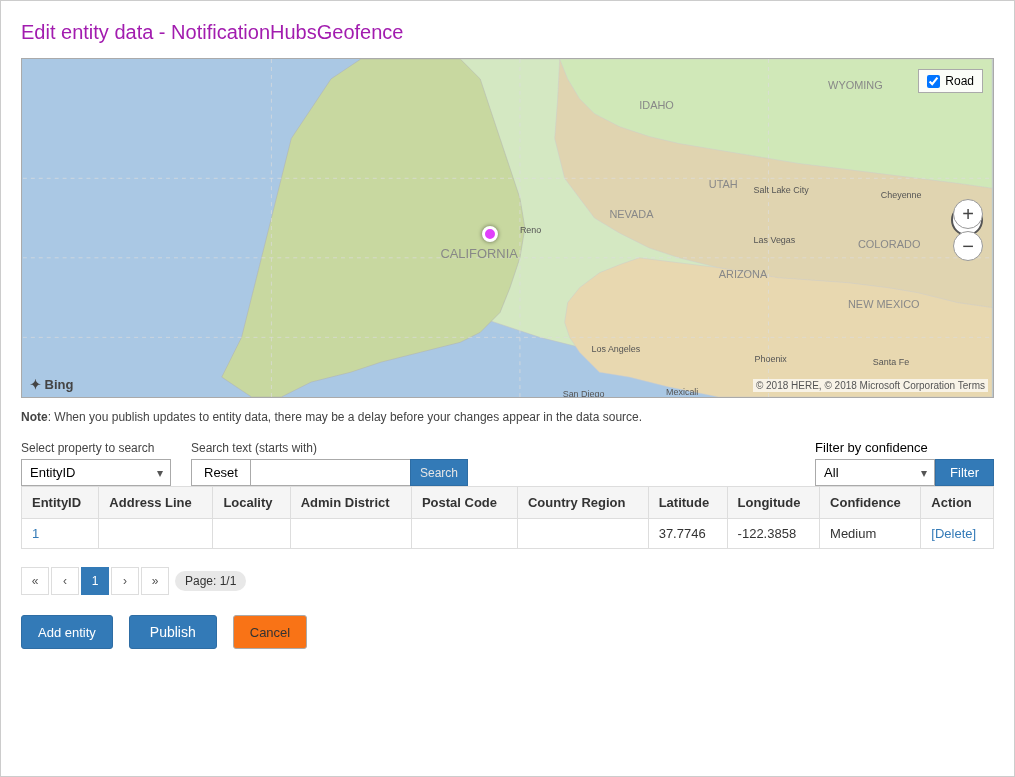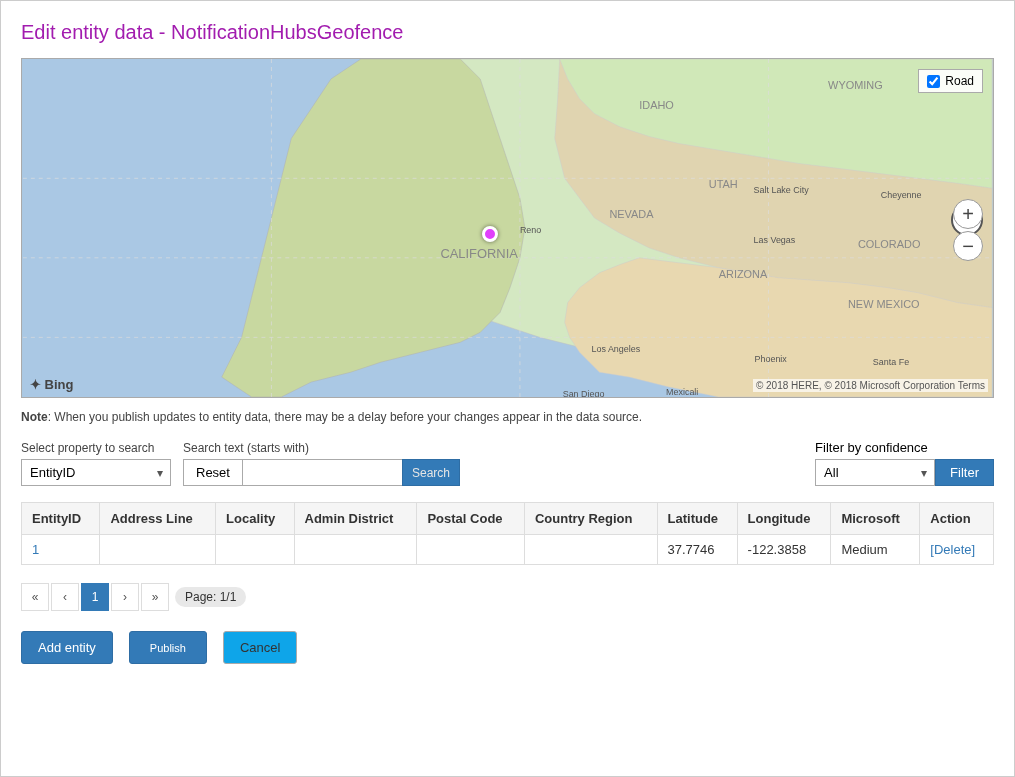--- a/index.html
+++ b/index.html
@@ -114,22 +114,22 @@
       margin-bottom: 14px;
       line-height: 1.5;
     }
     .note-text strong {
       font-weight: bold;
     }
     
     .search-bar {
       display: flex;
       align-items: flex-end;
-      gap: 12px;
-      margin-bottom: 16px;
+      gap: 20px;
+      margin-bottom: 0;
       flex-wrap: wrap;
     }
     .search-group {
       display: flex;
       flex-direction: column;
       gap: 4px;
     }
     .search-group label {
       font-size: 12px;
       color: #444;
@@ -276,27 +276,27 @@
       border: 1px solid #2e6da4;
       font-size: 13px;
       cursor: pointer;
       border-radius: 3px;
     }
     .btn-publish {
       padding: 8px 20px;
       background: #337ab7;
       color: #fff;
       border: 1px solid #2e6da4;
-      font-size: 11px;
+      font-size: 14px;
       cursor: pointer;
       border-radius: 3px;
     }
     .btn-cancel {
       padding: 0 16px;
-      background: #0ea5e9;
+      background: #f97316;
       color: #333;
       border: 1px solid #aaa;
       font-size: 13px;
       cursor: pointer;
       border-radius: 3px;
     }
   </style>
 </head>
 <body>
 
@@ -417,21 +417,21 @@
     <thead>
       <tr>
         <th>EntityID</th>
         <th>Address Line</th>
         <th>Locality</th>
         <th>Admin District</th>
         <th>Postal Code</th>
         <th>Country Region</th>
         <th>Latitude</th>
         <th>Longitude</th>
-        <th>Microsoft</th>
+        <th>Confidence</th>
         <th>Action</th>
       </tr>
     </thead>
     <tbody>
       <tr>
         <td>
           <a class="link-blue">1</a>
         </td>
         <td></td>
         <td></td>

